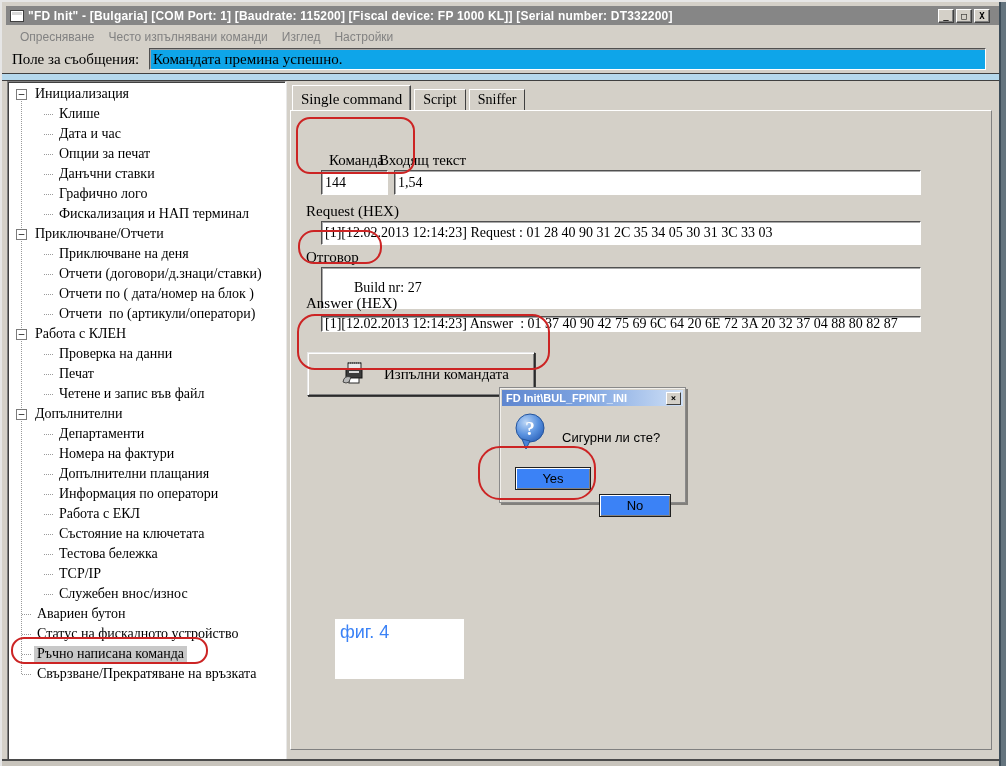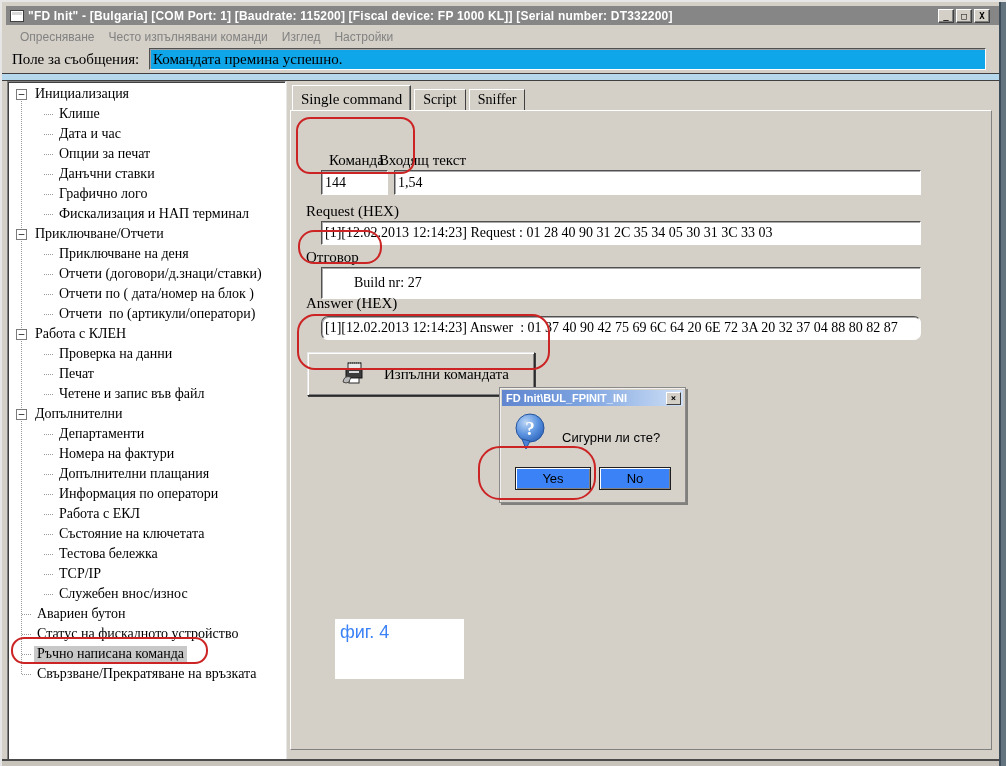--- a/index.html
+++ b/index.html
@@ -82,21 +82,21 @@
                background:linear-gradient(90deg,#5f86cf 0%, #7da3e0 45%, #cfe0f6 100%);
                display:flex; align-items:center; padding:0 2px 0 4px; }
   .dlg-title-text { color:#fff; font-weight:bold; font-size:11px; flex:1; white-space:nowrap; overflow:hidden; }
   .dlg-close { width:15px; height:13px; background:#d4d0c8; border:1px solid; border-color:#fff #404040 #404040 #fff;
                font-size:9px; line-height:11px; text-align:center; font-weight:bold; font-family:"DejaVu Sans Mono", monospace; }
   .dlg-msg { position:absolute; left:62px; top:42px; font-size:13px; color:#000; }
   .dlg-btn { position:absolute; top:79px; height:23px; background:#3b82f6; border:1px solid #1f1f1f;
              box-shadow:inset 1px 1px 0 #fff, inset -1px -1px 0 #808080; font-size:13px; color:#000;
              display:flex; align-items:center; justify-content:center; cursor:pointer; }
   .dlg-yes { left:15px; width:76px; }
-  .dlg-no  { left:99px; width:72px; }
+  .dlg-no  { left:99px; width:72px;margin-top:27px; }
   .qicon { position:absolute; left:12px; top:24px; }
 
   
   .figbox { position:absolute; left:333px; top:617px; width:129px; height:60px; background:#fff; z-index:20; }
   .figtext { color:#3b82f6; font-size:18px; font-family:"Liberation Sans", sans-serif; padding:3px 5px; }
 
   
   .ann { position:absolute; border:2px solid var(--accent,#cc2424); z-index:50; pointer-events:none; }
   .ann-command  { left:294px; top:115px; width:119px; height:57px; border-radius:14px; }
   .ann-response { left:296px; top:228px; width:84px;  height:34px; border-radius:16px; }
@@ -185,24 +185,24 @@
 
       <span class="flabel" style="left:16px; top:41px;margin-left:22px;">Команда</span>
       <span class="flabel" style="left:88px; top:41px;">Входящ текст</span>
       <div class="field" style="left:14px; top:59px; width:67px; height:25px;">144</div>
       <div class="field" style="left:87px; top:59px; width:527px; height:25px;">1,54</div>
 
       <span class="flabel" style="left:15px; top:92px;">Request (HEX)</span>
       <div class="field" style="left:14px; top:110px; width:600px; height:24px;">[1][12.02.2013 12:14:23] Request : 01 28 40 90 31 2C 35 34 05 30 31 3C 33 03</div>
 
       <span class="flabel" style="left:15px; top:138px;">Отговор</span>
-      <div class="field" style="left:14px; top:156px; width:600px; height:32px;padding-left:32px;">Build nr: 27</div>
+      <div class="field" style="left:14px; top:156px; width:600px; height:42px;padding-left:32px;">Build nr: 27</div>
 
       <span class="flabel" style="left:15px; top:184px;">Answer (HEX)</span>
-      <div class="field" style="left:14px; top:205px; width:600px; height:24px;border-radius:7px;">[1][12.02.2013 12:14:23] Answer  : 01 37 40 90 42 75 69 6C 64 20 6E 72 3A 20 32 37 04 88 80 82 87</div>
+      <div class="field" style="left:14px; top:205px; width:600px; height:16px;">[1][12.02.2013 12:14:23] Answer  : 01 37 40 90 42 75 69 6C 64 20 6E 72 3A 20 32 37 04 88 80 82 87</div>
 
       <div class="exec-btn">
         <svg width="26" height="26" viewBox="0 0 26 26">
           <rect x="8" y="2" width="13" height="6" fill="#e9e9e9" stroke="#2b2b2b"></rect>
           <line x1="8" y1="2" x2="21" y2="2" stroke="#2b2b2b" stroke-dasharray="1,1"></line>
           <rect x="6" y="8" width="16" height="9" fill="#3b3b3b" stroke="#141414"></rect>
           <rect x="9" y="10" width="10" height="2" fill="#d8d8d8"></rect>
           <rect x="9" y="17" width="10" height="5" fill="#ffffff" stroke="#2b2b2b"></rect>
           <path d="M3 21 Q4 14 11 16 L9 21 Q6 23 3 21 Z" fill="#b9b9b9" stroke="#2b2b2b" stroke-width="0.8"></path>
         </svg>

